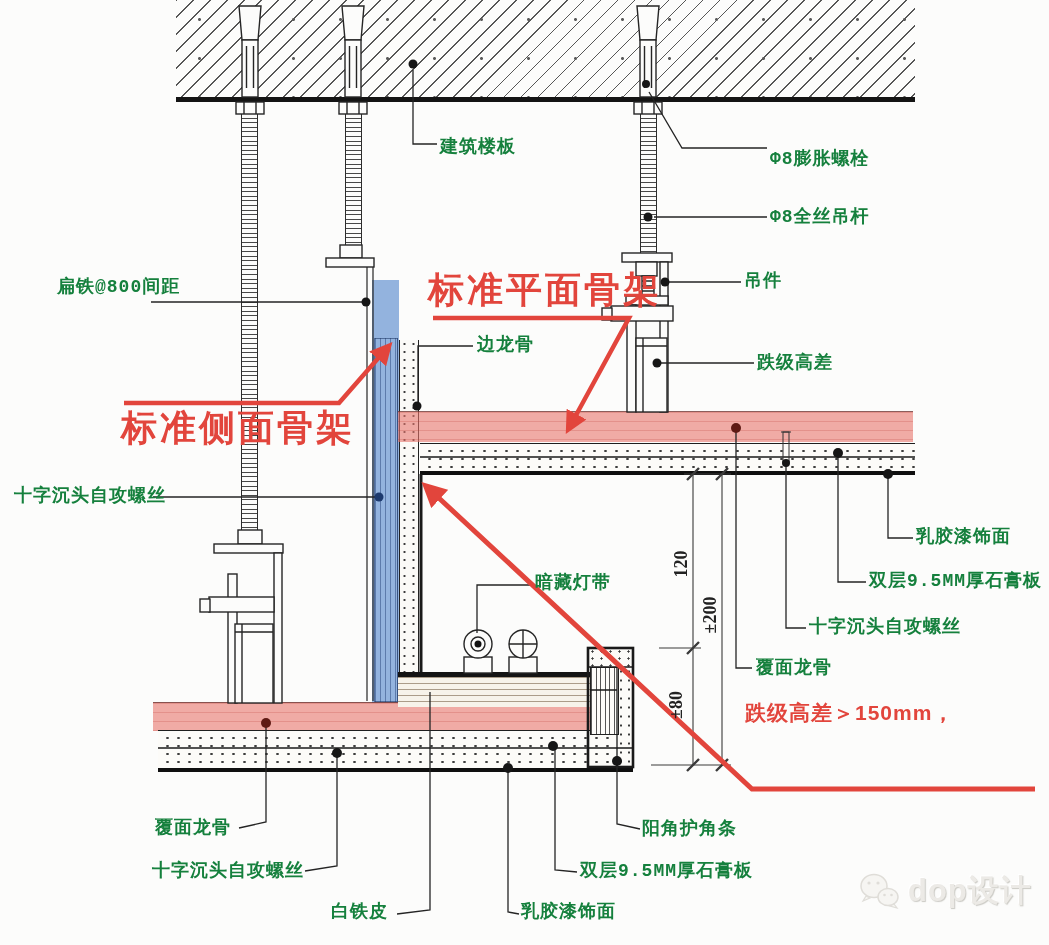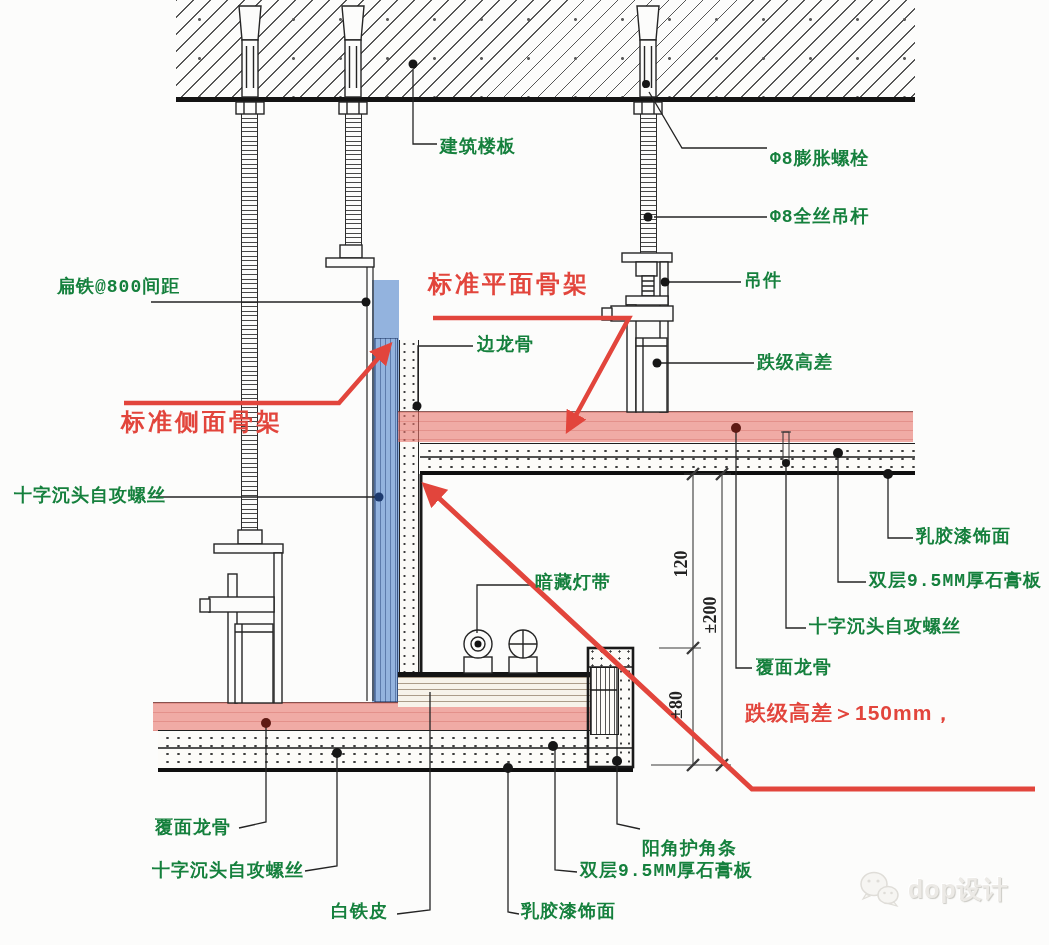--- a/index.html
+++ b/index.html
@@ -47,27 +47,27 @@
     background-image:radial-gradient(circle,#3a3a3a .9px,transparent 1.3px);background-size:9px 7px;}
   .stepright{left:617px;top:667px;width:16px;height:100px;background-color:#fcfbf8;
     background-image:radial-gradient(circle,#3a3a3a .9px,transparent 1.3px);background-size:8px 9px;}
   .stepblock{left:590px;top:667px;width:27px;height:66px;border:1.2px solid #222;background-color:#fdfcf9;
     background-image:repeating-linear-gradient(to right,rgba(45,45,45,.8) 0 1px,transparent 1px 4.6px);}
   svg.linework{position:absolute;left:0;top:0;z-index:5;}
   .lbl{position:absolute;z-index:6;font-family:Liberation Mono, monospace;
     font-weight:bold;font-size:18px;color:#15803d;white-space:nowrap;line-height:1;letter-spacing:1px;}
   .redlbl{position:absolute;z-index:6;color:#E2453C;white-space:nowrap;line-height:1;
     font-family:"Liberation Sans",sans-serif;font-weight:600;}
-  .red-big{font-size:24px;letter-spacing:3px;}
+  .red-big{font-size:36px;letter-spacing:3px;}
   .red-note{font-size:21px;letter-spacing:1px;}
   .dim{position:absolute;z-index:6;width:70px;text-align:center;transform:rotate(-90deg);
     font-family:"Liberation Serif","DejaVu Serif",serif;font-weight:bold;font-size:18px;color:#222;
     white-space:nowrap;line-height:1;}
   .wm{position:absolute;left:858px;top:870px;z-index:6;display:flex;align-items:center;gap:6px;
-    color:#eceae6;font-size:25px;font-weight:bold;letter-spacing:1px;
+    color:#eceae6;font-size:31px;font-weight:bold;letter-spacing:1px;
     text-shadow:1px 1px 1px rgba(170,168,160,.6),-1px -1px 1px #ffffff;}
 </style>
 </head>
 <body>
 
 <div class="stage">
 
   <div class="band slab"></div>
 
   <div class="band rod" style="left:241px;top:113px;height:417px;"></div>
@@ -233,21 +233,21 @@
   <div class="lbl" style="left:535px;top:574px;">暗藏灯带</div>
   <div class="lbl" style="left:916px;top:528px;">乳胶漆饰面</div>
   <div class="lbl" style="left:869px;top:572px;">双层9.5MM厚石膏板</div>
   <div class="lbl" style="left:809px;top:618px;">十字沉头自攻螺丝</div>
   <div class="lbl" style="left:756px;top:659px;">覆面龙骨</div>
   <div class="lbl" style="left:155px;top:819px;">覆面龙骨</div>
   <div class="lbl" style="left:152px;top:862px;">十字沉头自攻螺丝</div>
   <div class="lbl" style="left:331px;top:903px;">白铁皮</div>
   <div class="lbl" style="left:521px;top:903px;">乳胶漆饰面</div>
   <div class="lbl" style="left:580px;top:862px;">双层9.5MM厚石膏板</div>
-  <div class="lbl" style="left:642px;top:820px;margin-top:20px;">阳角护角条</div>
+  <div class="lbl" style="left:642px;top:820px;">阳角护角条</div>
 
   <div class="redlbl red-big" style="left:121px;top:362px;margin-top:48px;">标准侧面骨架</div>
   <div class="redlbl red-big" style="left:428px;top:272px;">标准平面骨架</div>
   <div class="redlbl red-note" style="left:745px;top:702px;">跌级高差＞150mm，</div>
 
   <div class="dim" style="left:646px;top:555px;">120</div>
   <div class="dim" style="left:675px;top:606px;">±200</div>
   <div class="dim" style="left:641px;top:696px;">±80</div>
 
   <div class="wm">

